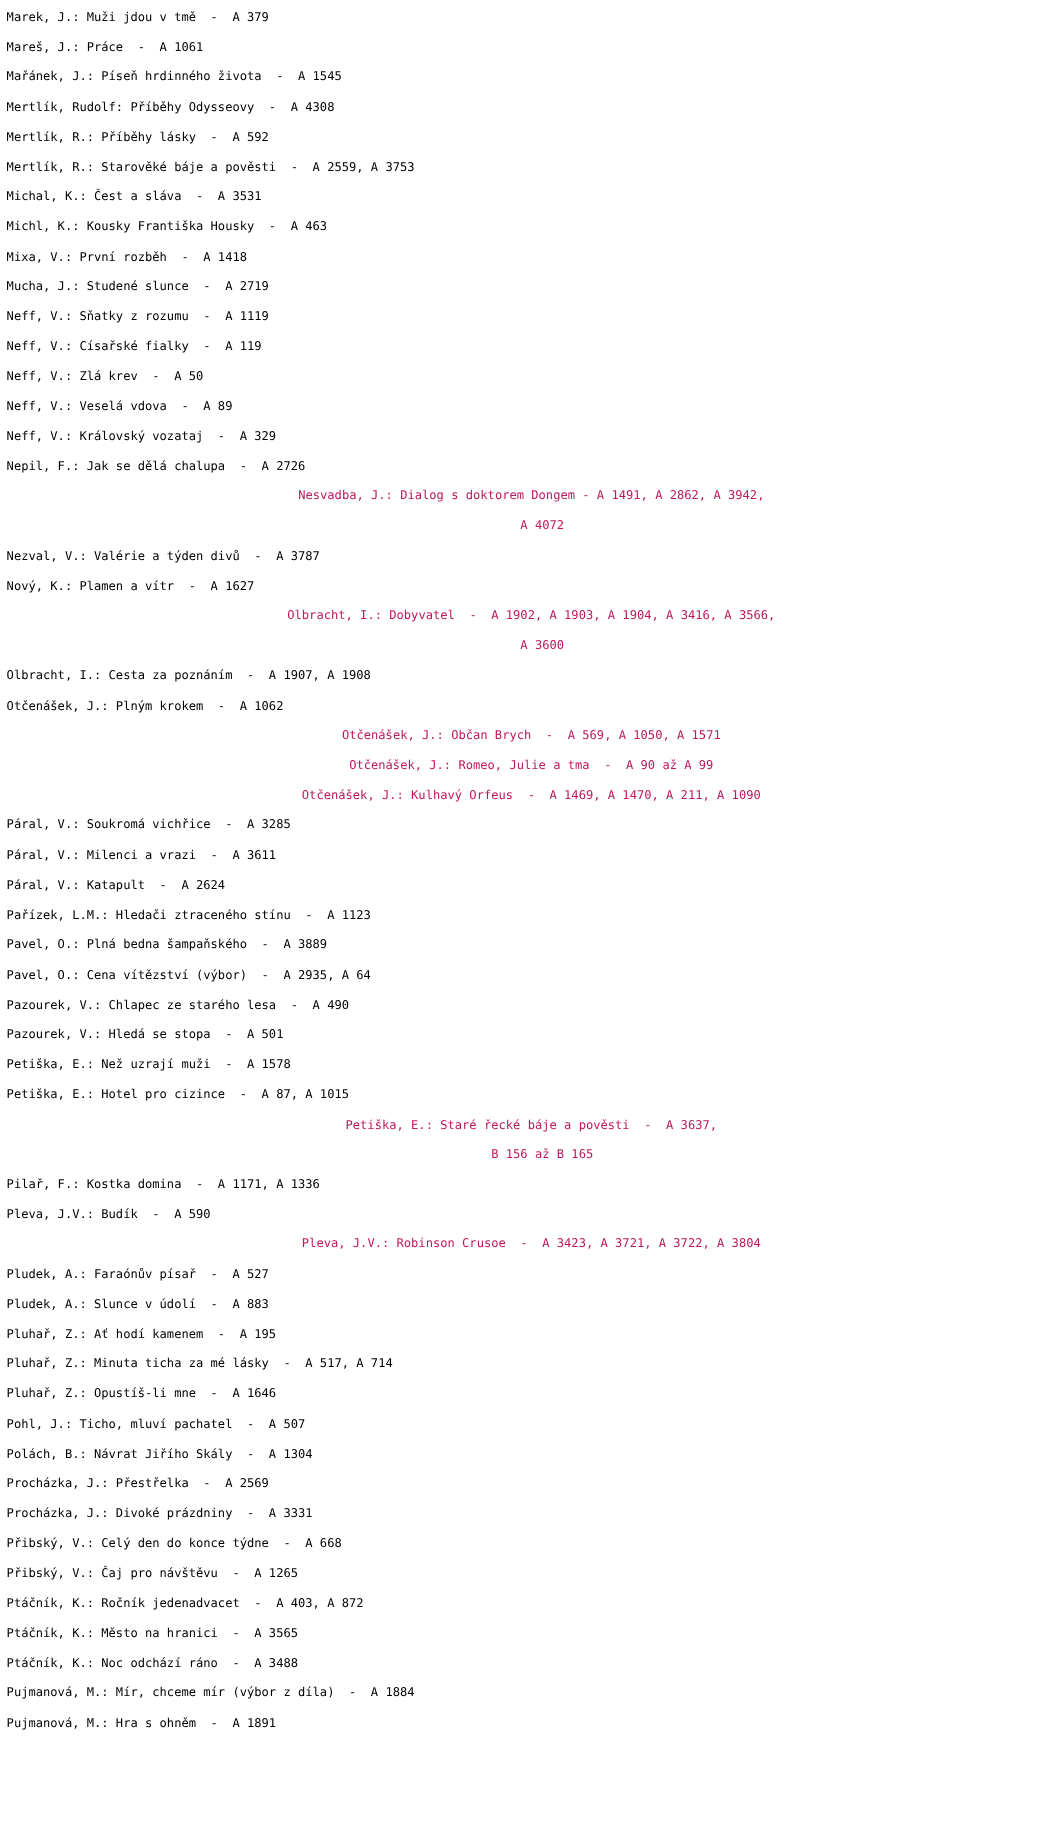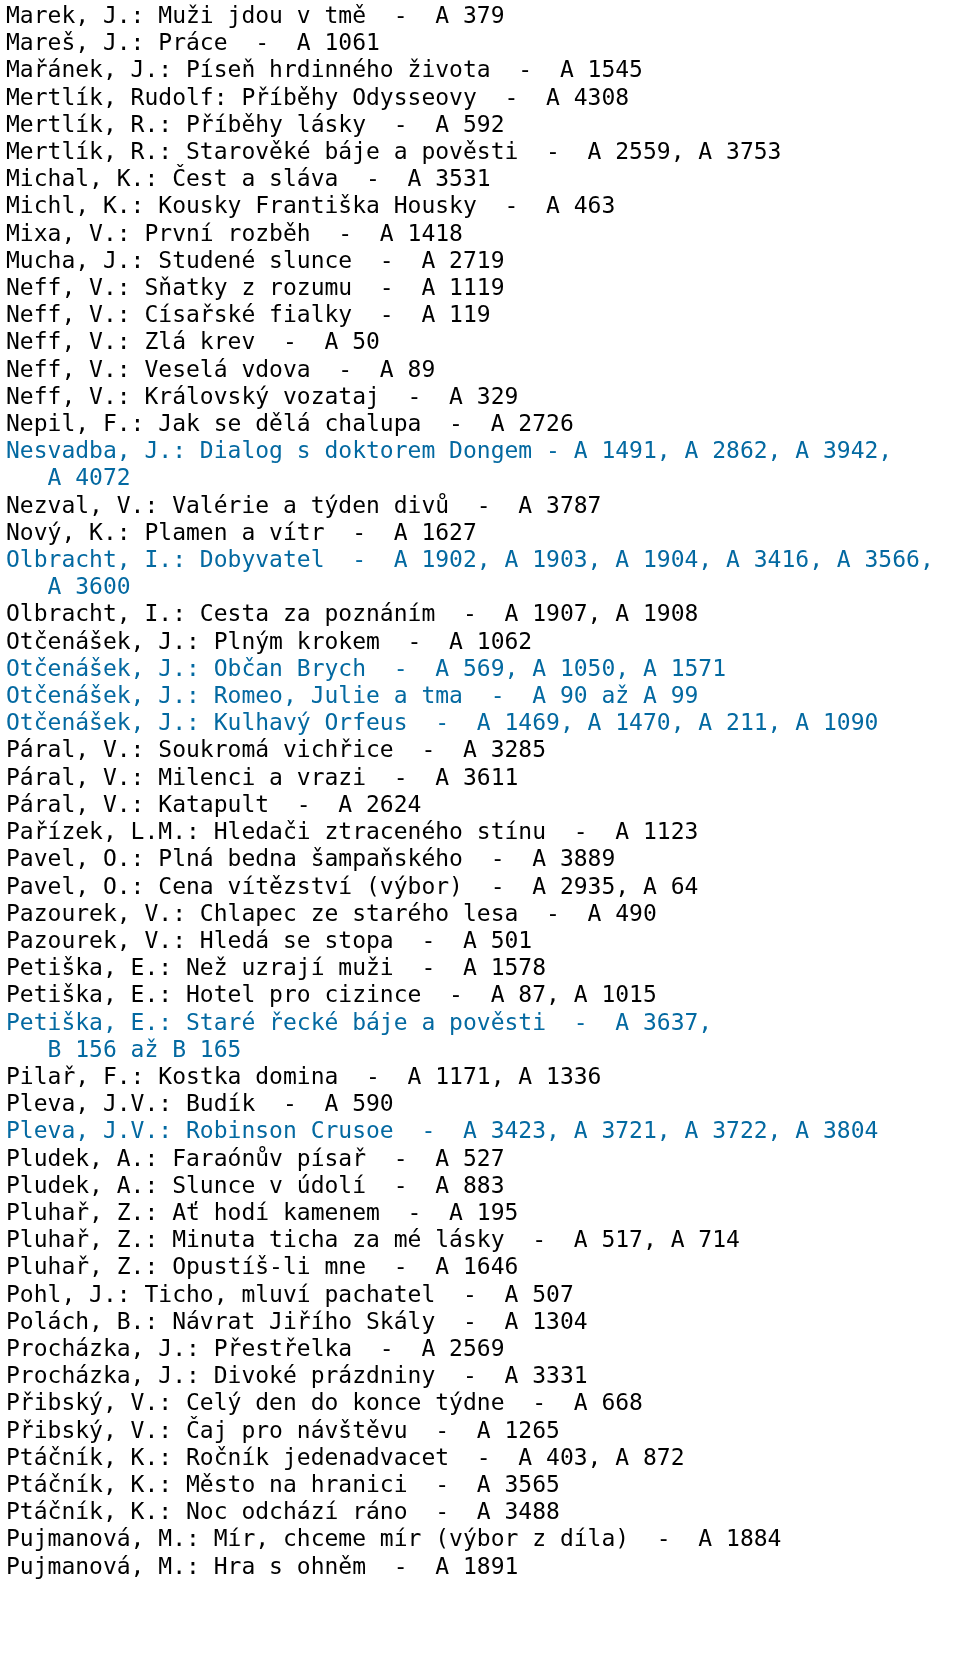--- a/index.html
+++ b/index.html
@@ -8,31 +8,32 @@
     background: #ffffff;
   }
   body {
     width: 960px;
     height: 1657px;
     overflow: hidden;
     font-family: "DejaVu Sans Mono", "Liberation Mono", monospace;
   }
   #listing {
     padding: 2px 0 0 6px;
-    font-size: 23px;
+    font-size: 11px;
     line-height: 27.2px;
     letter-spacing: 0px;
     white-space: pre;
     color: #000000;
   }
   .entry {
     white-space: pre;
   }
   .entry.link {
-    color: #0369a1;
+    color: #be185d;
+    text-align: center;
   }
   .entry.plain {
     color: #000000;
   }
   .cont {
     white-space: pre;
     display: block;
   }
 </style>
 </head>

